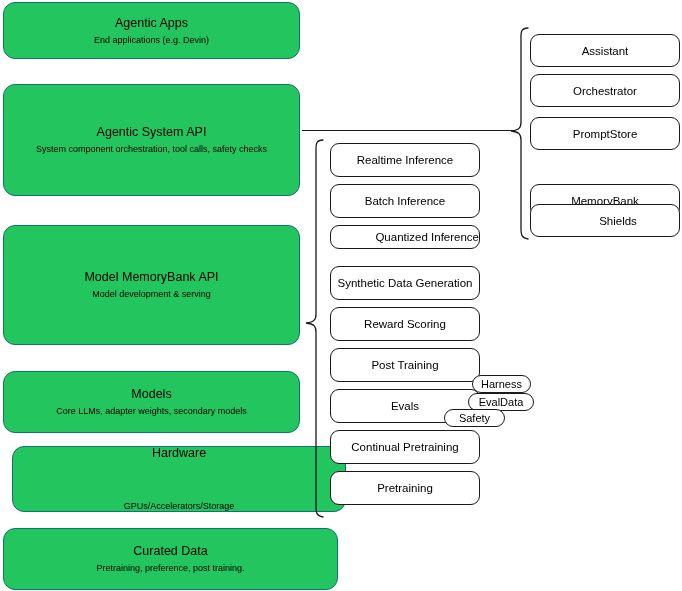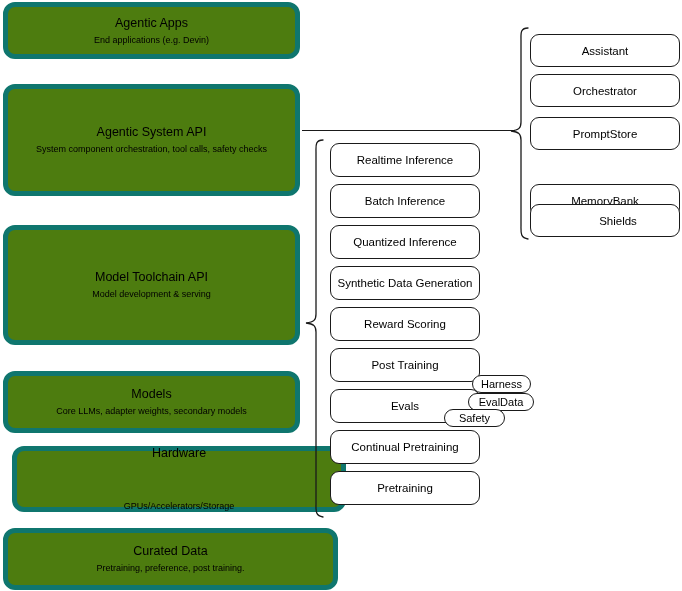--- a/index.html
+++ b/index.html
@@ -14,22 +14,22 @@
   #canvas {
     position: relative;
     width: 682px;
     height: 591px;
     background: #ffffff;
     overflow: hidden;
   }
   .node {
     position: absolute;
     box-sizing: border-box;
-    background: #4d7c0f;
-    border: 5px solid #0f766e;
+    background: #22c55e;
+    border: 1px solid #0f766e;
     border-radius: 12px;
     display: flex;
     flex-direction: column;
     align-items: center;
     justify-content: center;
     text-align: center;
     padding: 2px 6px;
   }
   .layer-title {
     font-size: 12.5px;
@@ -89,21 +89,21 @@
     <div class="layer-title">Agentic Apps</div>
     <div class="layer-sub">End applications (e.g. Devin)</div>
   </div>
 
   <div class="node" style="left:3px; top:84px; width:297px; height:112px;">
     <div class="layer-title">Agentic System API</div>
     <div class="layer-sub">System component orchestration, tool calls, safety checks</div>
   </div>
 
   <div class="node" style="left:3px; top:225px; width:297px; height:120px;">
-    <div class="layer-title">Model Toolchain API</div>
+    <div class="layer-title">Model MemoryBank API</div>
     <div class="layer-sub">Model development &amp; serving</div>
   </div>
 
   <div class="node" style="left:3px; top:371px; width:297px; height:62px;">
     <div class="layer-title">Models</div>
     <div class="layer-sub">Core LLMs, adapter weights, secondary models</div>
   </div>
 
   <div class="node" style="left:12px; top:446px; width:334px; height:66px;gap:36px;">
     <div class="layer-title">Hardware</div>
@@ -144,21 +144,21 @@
                C 13 372, 12 378, 20 379" fill="none" stroke="#1a1a1a" stroke-width="1.3" stroke-linecap="round"></path>
     </svg>
   </div>
 
   <div class="chip" style="left:330px; top:143px; width:150px; height:34px;">
     <span>Realtime Inference</span>
   </div>
   <div class="chip" style="left:330px; top:184px; width:150px; height:34px;">
     <span>Batch Inference</span>
   </div>
-  <div class="chip" style="left:330px; top:225px; width:150px; height:34px;">
+  <div class="chip" style="left:330px; top:225px; width:150px; height:24px;justify-content:flex-end;">
     <span>Quantized Inference</span>
   </div>
   <div class="chip" style="left:330px; top:266px; width:150px; height:34px;">
     <span>Synthetic Data Generation</span>
   </div>
   <div class="chip" style="left:330px; top:307px; width:150px; height:34px;">
     <span>Reward Scoring</span>
   </div>
   <div class="chip" style="left:330px; top:348px; width:150px; height:34px;">
     <span>Post Training</span>

